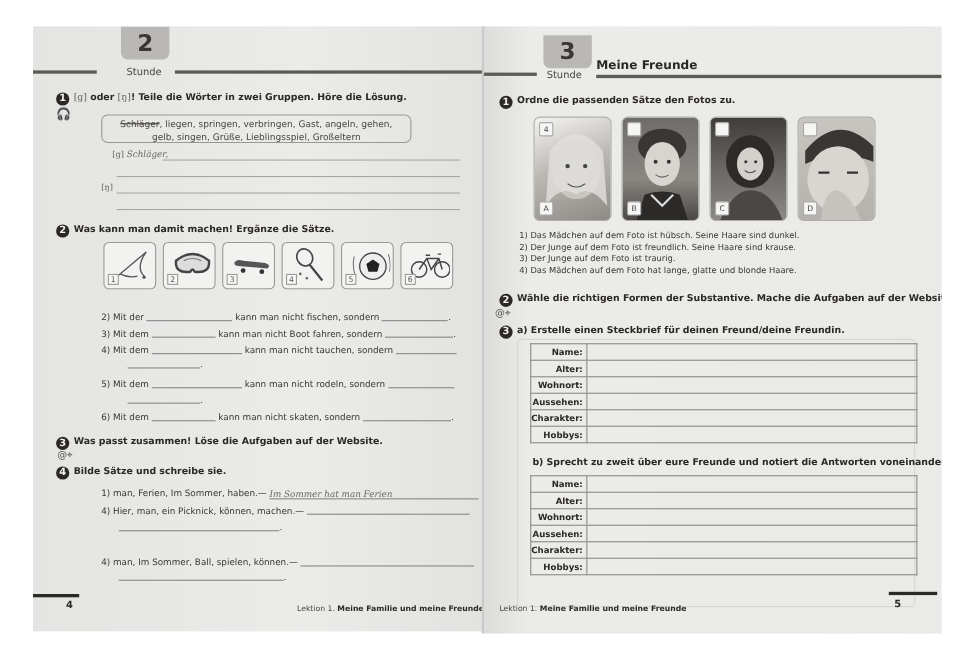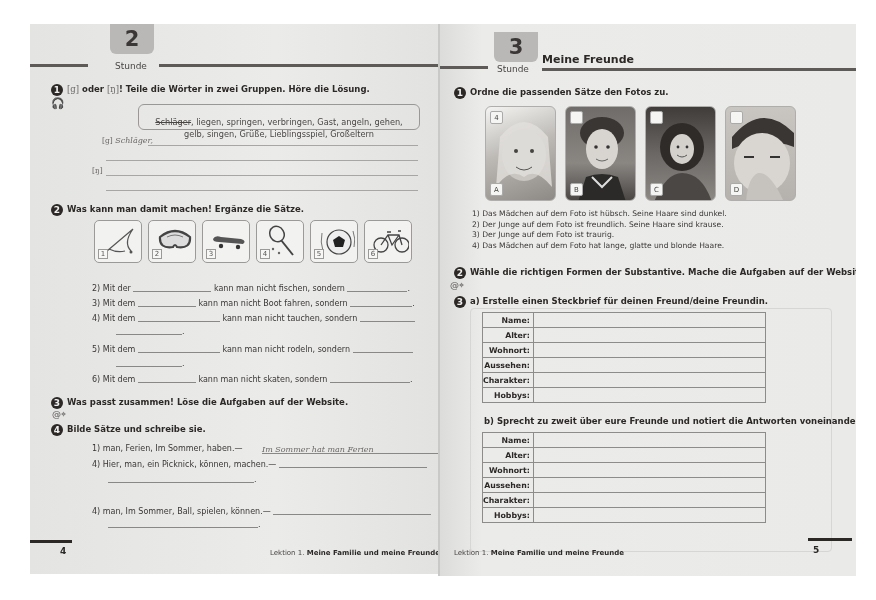--- a/index.html
+++ b/index.html
@@ -17,21 +17,21 @@
   .stunde { position: absolute; top: 37px; font-size: 9px; color: #4a4644; }
   .header-line { position: absolute; height: 3px; background: #5e5a58; }
   .header-title { position: absolute; top: 24px; font: bold 12px "DejaVu Sans", sans-serif; color: #2c2826; }
 
   .num-circle { display: inline-block; width: 12px; height: 12px; border-radius: 50%; background: #2c2826; color: #f0f0f0; font: bold 9px "DejaVu Sans", sans-serif; text-align: center; line-height: 12px; margin-right: 4px; vertical-align: -1px; }
   .task { position: absolute; font: bold 8.5px "DejaVu Sans", sans-serif; color: #2c2826; white-space: nowrap; }
   .task .phon { font-weight: normal; font-family: "DejaVu Serif", serif; color: #6a6664; }
   .web-icon { position: absolute; font-size: 9px; color: #5a5654; }
   .audio-icon { position: absolute; font-size: 11px; color: #3a3634; }
 
-  .wordbox { position: absolute; left: 62px; top: 80px; width: 282px; height: 26px; border: 1.3px solid #9a9896; border-radius: 6px; font-size: 8.2px; color: #4a4644; text-align: center; line-height: 12px; padding-top: 11px; margin-left: 46px; }
+  .wordbox { position: absolute; left: 62px; top: 80px; width: 282px; height: 26px; border: 1.3px solid #9a9896; border-radius: 6px; font-size: 8.2px; color: #4a4644; text-align: center; line-height: 12px; padding-top: 1px; }
   .wordbox .struck { text-decoration: line-through; }
 
   .line-row { position: absolute; font-size: 8px; color: #4a4644; white-space: nowrap; }
   .rule { position: absolute; height: 1px; background: #a8a6a4; }
   .hand { font-family: "DejaVu Serif", serif; font-style: italic; color: #6a6664; }
 
   .pic-row { position: absolute; left: 64px; top: 196px; height: 44px; }
   .pic { position: absolute; top: 0; width: 48px; height: 43px; border: 1.3px solid #9c9a98; border-radius: 5px; background: #f2f2f1; }
   .pic .pnum { position: absolute; left: 3px; bottom: 3px; width: 10px; height: 10px; border: 1px solid #9c9a98; background: #f7f7f6; font-size: 7px; text-align: center; line-height: 9px; color: #555; }
   .pic svg { position: absolute; left: 8px; top: 4px; }
@@ -41,21 +41,21 @@
 
   
   .photos { position: absolute; top: 82px; left: 45px; }
   .photo { position: absolute; top: 0; width: 71px; height: 95px; border: 1.3px solid #b0aeac; border-radius: 6px; overflow: hidden; }
   .photo .tag { position: absolute; width: 13px; height: 13px; background: #f5f5f4; border: 1px solid #aaa; border-radius: 2px; font-size: 7px; color: #444; text-align: center; line-height: 12px; }
   .photo .tag.top { left: 4px; top: 4px; }
   .photo .tag.bottom { left: 4px; bottom: 4px; }
 
   .desc { position: absolute; font-size: 7.6px; color: #3a3634; white-space: nowrap; line-height: 10.6px; }
 
-  table.steck { position: absolute; border-collapse: collapse; width: 284px; font: bold 7.8px "DejaVu Sans", sans-serif; color: #2c2826; }
+  table.steck { position: absolute; border-collapse: collapse; width: 352px; font: bold 7.8px "DejaVu Sans", sans-serif; color: #2c2826; }
   table.steck td { border: 1px solid #8e8c8a; height: 15px; }
   table.steck td.lbl { width: 50px; text-align: right; padding-right: 3px; }
   .steck-frame { position: absolute; border: 1px solid #d6d6d5; border-radius: 4px; }
 
   .footer { position: absolute; font-size: 7px; color: #4a4644; white-space: nowrap; }
   .footer b { color: #2c2826; }
   .pagenum { position: absolute; font: bold 9px "DejaVu Sans", sans-serif; color: #2c2826; }
   .pagebar { position: absolute; height: 3px; background: #2c2826; }
 </style>
 </head>
@@ -184,21 +184,21 @@
     <div class="task" style="left:21px;top:373px;">
       <span class="num-circle">3</span><span>Was passt zusammen! Löse die Aufgaben auf der Website.</span>
     </div>
     <div class="web-icon" style="left:22px;top:385px;">@⌖</div>
 
     <div class="task" style="left:21px;top:400px;">
       <span class="num-circle">4</span><span>Bilde Sätze und schreibe sie.</span>
     </div>
     <div class="sentence" style="left:62px;top:420px;">
       <span>1) man, Ferien, Im Sommer, haben.—</span>
-      <span class="hand blank" style="width:190px;margin-left:17px;">Im Sommer hat man Ferien</span>
+      <span class="hand blank" style="width:190px;">Im Sommer hat man Ferien</span>
     </div>
     <div class="sentence" style="left:62px;top:435px;">
       <span>4) Hier, man, ein Picknick, können, machen.—</span>
       <span class="blank" style="width:148px;"></span>
     </div>
     <div class="sentence" style="left:78px;top:450px;">
       <span class="blank" style="width:146px;"></span>.
     </div>
     <div class="sentence" style="left:62px;top:482px;">
       <span>4) man, Im Sommer, Ball, spielen, können.—</span>

